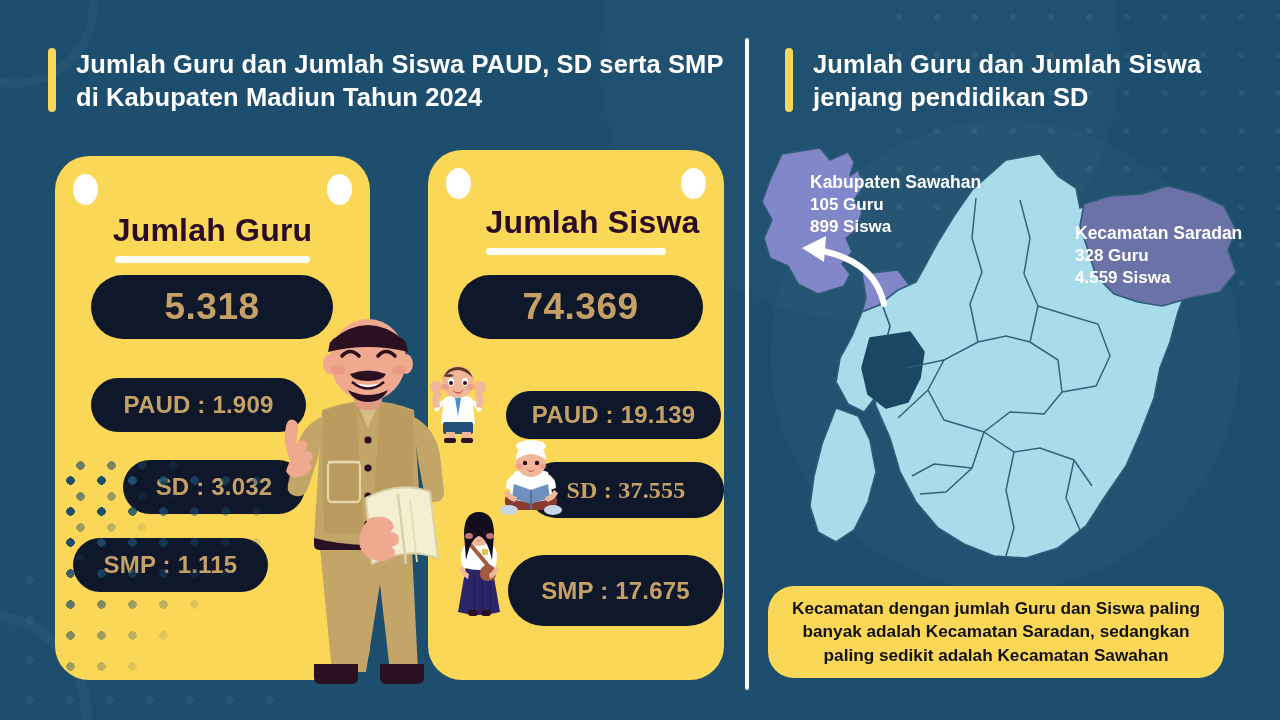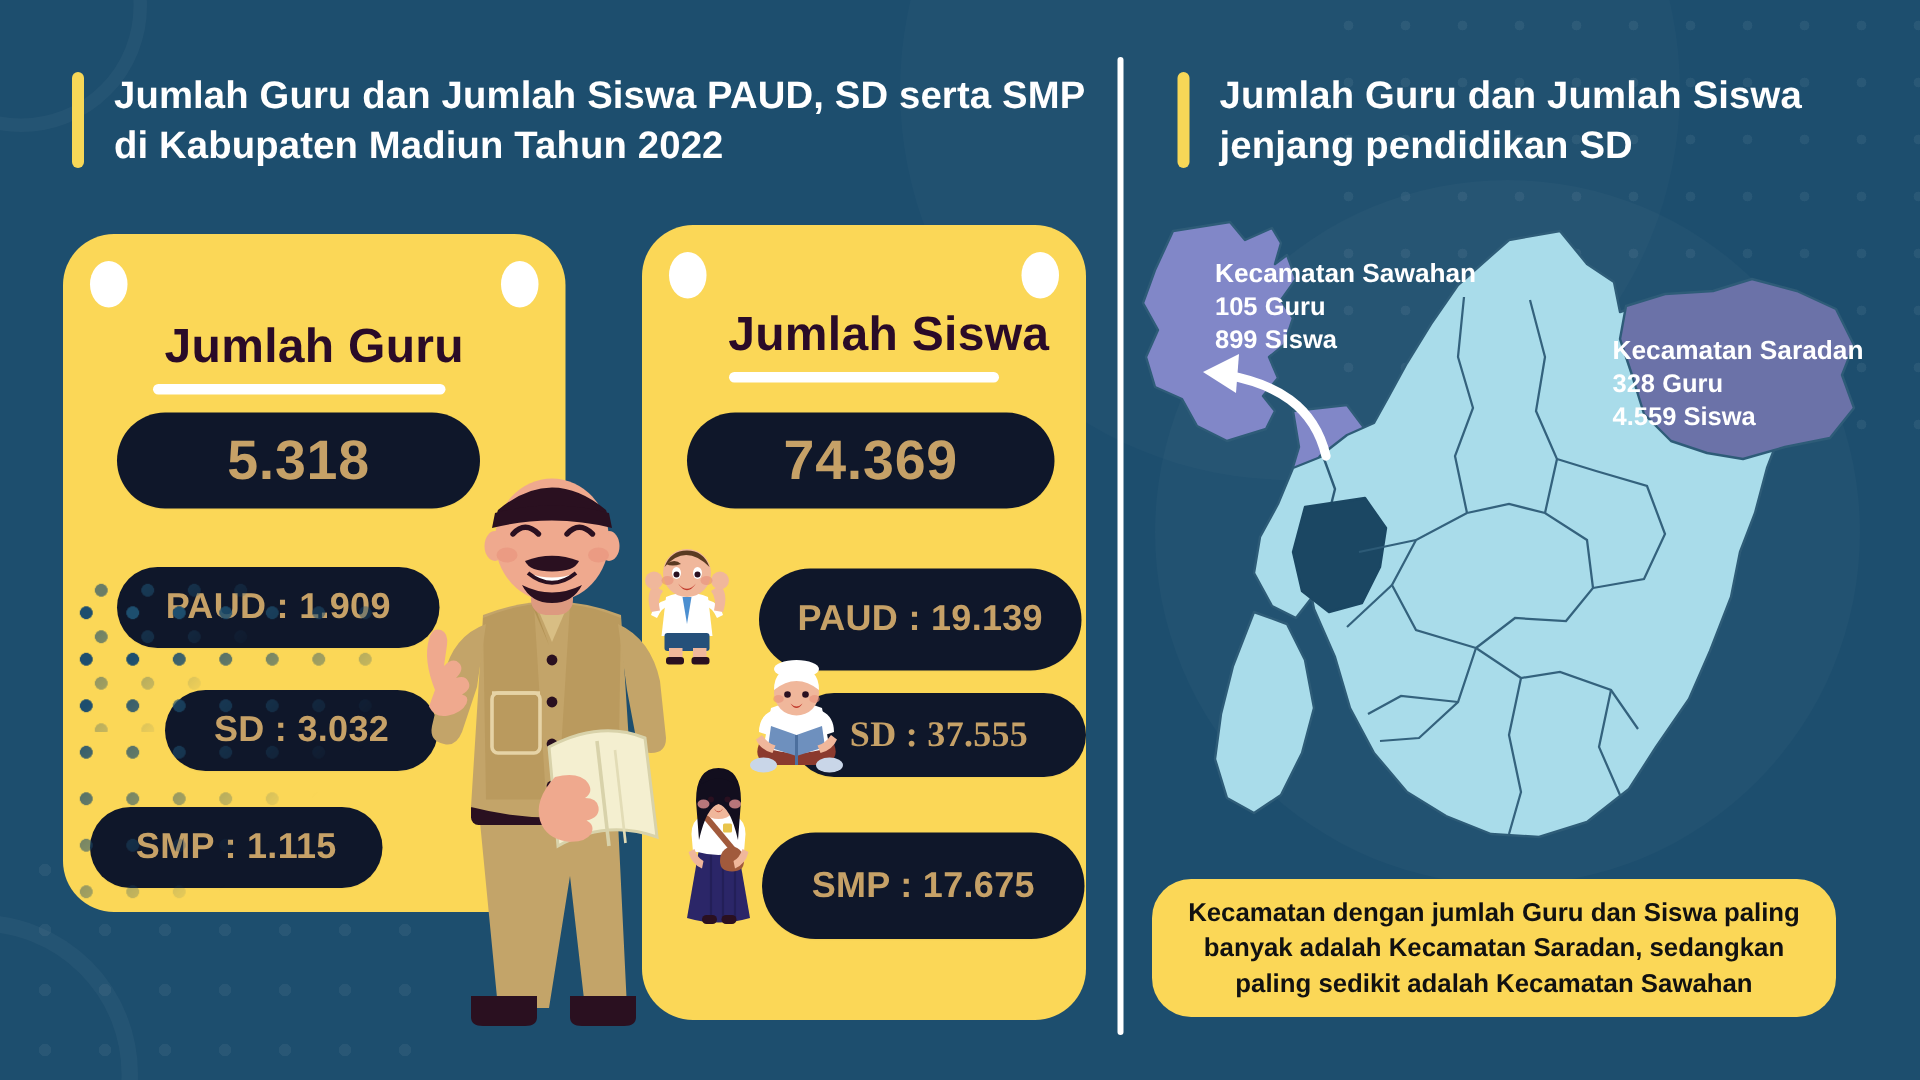--- a/index.html
+++ b/index.html
@@ -55,21 +55,21 @@
   #title-left .title-bar{height:64px;margin-right:20px;}
   #title-left .title-text{font-size:25.5px;}
   #title-right{left:762px;top:48px;width:470px;margin-left:23px;}
   #title-right .title-bar{height:64px;margin-right:20px;}
   #title-right .title-text{font-size:25.5px;}
 
   
   .card{
     position:absolute;background:#FBD757;border-radius:34px;overflow:hidden;
   }
-  #card-guru{left:42px;top:156px;width:315px;height:452px;padding-left:20px;}
+  #card-guru{left:55px;top:156px;width:315px;height:524px;}
   #card-siswa{left:428px;top:150px;width:296px;height:530px;}
 
   .punch{
     position:absolute;width:25px;height:31px;border-radius:50%;
     background:#FFFFFF;
   }
   .punch.left{left:18px;top:18px;}
   .punch.right{right:18px;top:18px;}
 
   .card-heading{
@@ -93,21 +93,21 @@
   .pill.small{font-size:24px;letter-spacing:.2px;}
 
   
   #guru-total{left:36px;top:119px;width:242px;height:64px;}
   #guru-paud {left:36px;top:222px;width:215px;height:54px;}
   #guru-sd   {left:68px;top:304px;width:182px;height:54px;}
   #guru-smp  {left:18px;top:382px;width:195px;height:54px;}
 
   
   #siswa-total{left:30px;top:125px;width:245px;height:64px;}
-  #siswa-paud {left:78px;top:229px;width:215px;height:68px;}
+  #siswa-paud {left:78px;top:241px;width:215px;height:48px;}
   #siswa-sd   {left:100px;top:312px;width:196px;height:56px;font-family:Liberation Serif, serif;}
   #siswa-smp  {left:80px;top:405px;width:215px;height:71px;}
 
   
   .card-dots{
     position:absolute;left:0;bottom:0;width:210px;height:215px;
     background-image:radial-gradient(circle, #1D4E6E 4.1px, rgba(0,0,0,0) 4.4px);
     background-size:31px 31px;
     -webkit-mask-image:linear-gradient(135deg, rgba(0,0,0,1) 22%, rgba(0,0,0,0) 72%);
     mask-image:linear-gradient(135deg, rgba(0,0,0,1) 22%, rgba(0,0,0,0) 72%);
@@ -156,21 +156,21 @@
   <div class="bg-soft s1"></div>
   <div class="bg-dots-tr"></div>
   <div class="bg-dots-bl"></div>
   <div class="bg-ring r1"></div>
   <div class="bg-ring r2"></div>
 
   <div class="divider"></div>
 
   <div class="title-block" id="title-left">
     <div class="title-bar"></div>
-    <div class="title-text">Jumlah Guru dan Jumlah Siswa PAUD, SD serta SMP di Kabupaten Madiun Tahun 2022</div>
+    <div class="title-text">Jumlah Guru dan Jumlah Siswa PAUD, SD serta SMP di Kabupaten Madiun Tahun 2024</div>
   </div>
 
   <div class="title-block" id="title-right">
     <div class="title-bar"></div>
     <div class="title-text">Jumlah Guru dan Jumlah Siswa jenjang pendidikan SD</div>
   </div>
 
   <div class="card" id="card-guru">
     <div class="punch left"></div>
     <div class="punch right"></div>
@@ -359,21 +359,21 @@
       <path d="M214 322 L176 318 L154 330"></path>
     </g>
 
     <g fill="none">
       <path d="M126 158 C 118 124, 92 110, 60 104" stroke="#FFFFFF" stroke-width="6.2" stroke-linecap="round"></path>
       <path d="M44 102 L68 90 L66 116 Z" fill="#FFFFFF"></path>
     </g>
   </svg>
 
   <div class="map-label" id="label-sawahan">
-    <span class="l-name">Kecamatan Sawahan</span>
+    <span class="l-name">Kabupaten Sawahan</span>
     <span class="l-line">105 Guru</span>
     <span class="l-line">899 Siswa</span>
   </div>
 
   <div class="map-label" id="label-saradan">
     <span class="l-name">Kecamatan Saradan</span>
     <span class="l-line">328 Guru</span>
     <span class="l-line">4.559 Siswa</span>
   </div>
 

